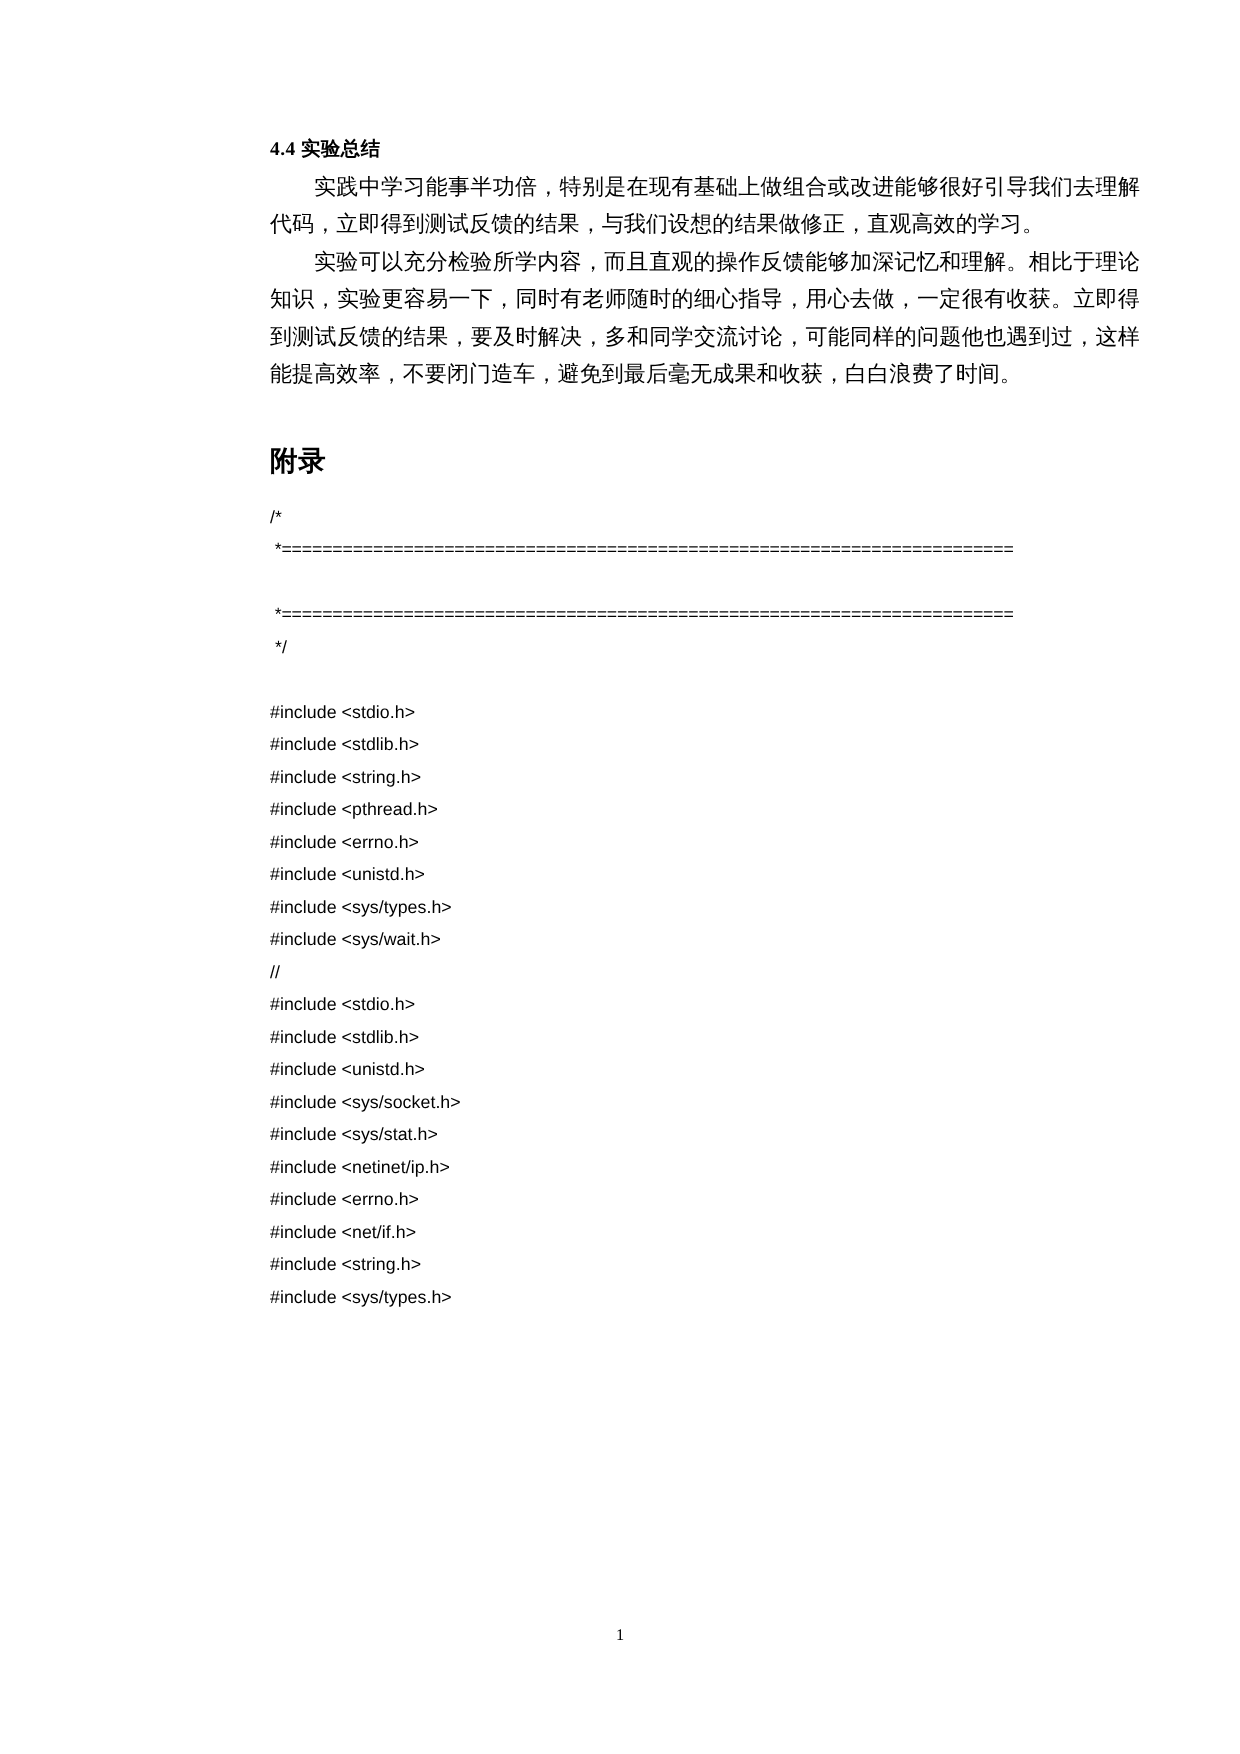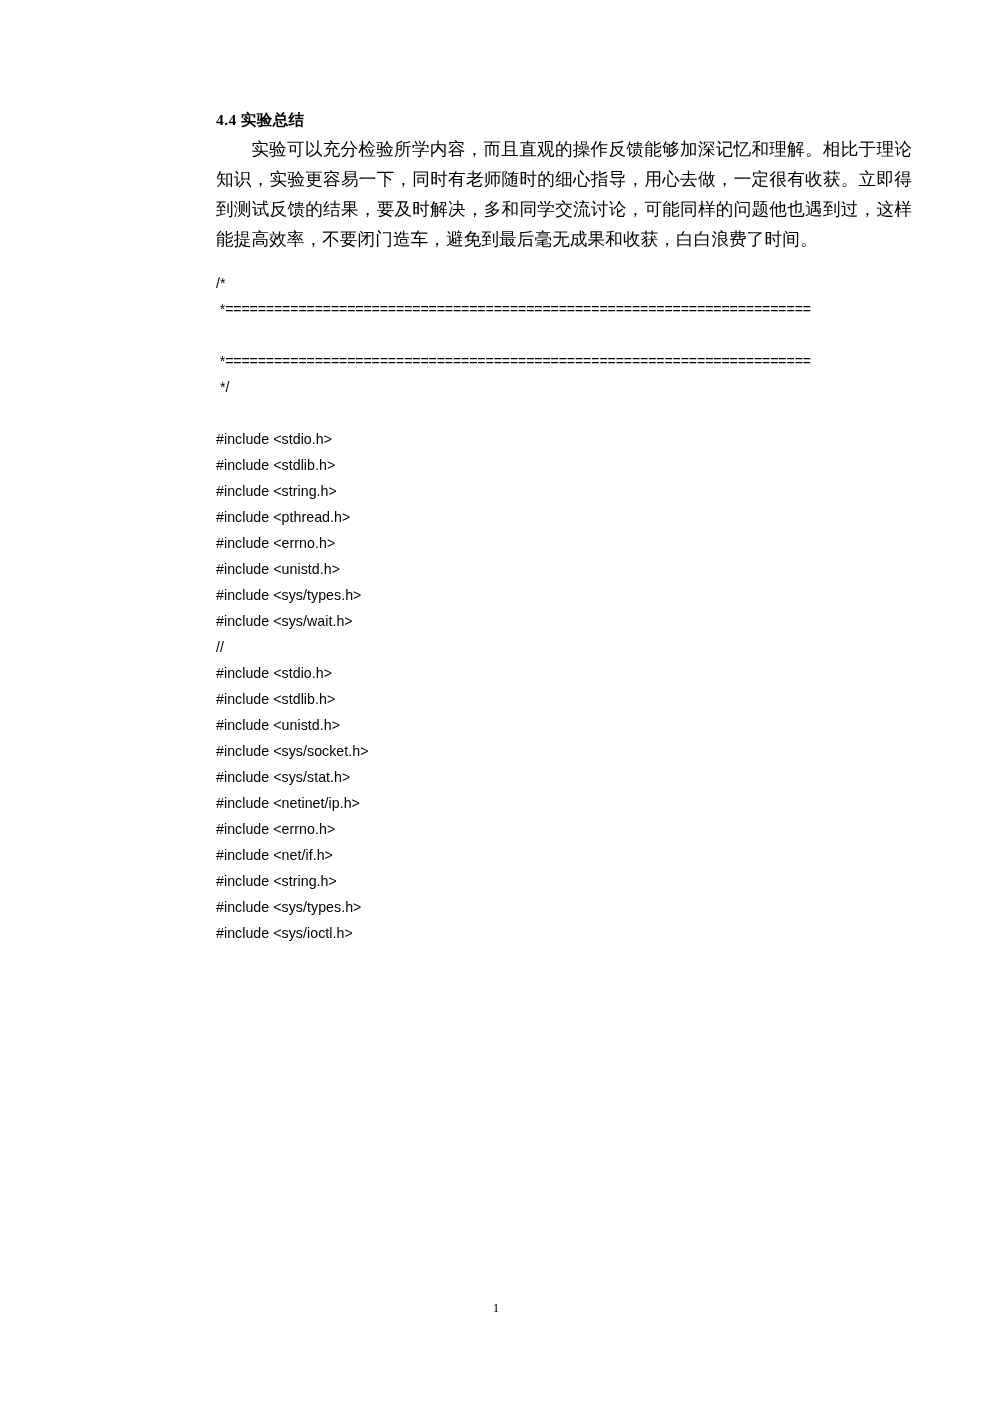--- a/index.html
+++ b/index.html
@@ -112,24 +112,26 @@
 </style>
 </head>
 <body>
 
 <div class="page">
 
   <div class="content">
 
     <h3 class="h-sub">4.4 实验总结</h3>
 
+    <p class="para">实践中学习能事半功倍，特别是在现有基础上做组合或改进能够很好引导我们去理解代码，立即得到测试反馈的结果，与我们设想的结果做修正，直观高效的学习。</p>
 
 
     <p class="para">实验可以充分检验所学内容，而且直观的操作反馈能够加深记忆和理解。相比于理论知识，实验更容易一下，同时有老师随时的细心指导，用心去做，一定很有收获。立即得到测试反馈的结果，要及时解决，多和同学交流讨论，可能同样的问题他也遇到过，这样能提高效率，不要闭门造车，避免到最后毫无成果和收获，白白浪费了时间。</p>
 
+    <h1 class="h-appendix">附录</h1>
 
 
     <div class="code-block">
         <div class="code-line">/*</div>
         <div class="code-line rule-line"> *========================================================================</div>
         <div class="code-line blank">&nbsp;</div>
         <div class="code-line rule-line"> *========================================================================</div>
         <div class="code-line"> */</div>
         <div class="code-line blank">&nbsp;</div>
         <div class="code-line">#include &lt;stdio.h&gt;</div>
@@ -144,20 +146,19 @@
         <div class="code-line">#include &lt;stdio.h&gt;</div>
         <div class="code-line">#include &lt;stdlib.h&gt;</div>
         <div class="code-line">#include &lt;unistd.h&gt;</div>
         <div class="code-line">#include &lt;sys/socket.h&gt;</div>
         <div class="code-line">#include &lt;sys/stat.h&gt;</div>
         <div class="code-line">#include &lt;netinet/ip.h&gt;</div>
         <div class="code-line">#include &lt;errno.h&gt;</div>
         <div class="code-line">#include &lt;net/if.h&gt;</div>
         <div class="code-line">#include &lt;string.h&gt;</div>
         <div class="code-line">#include &lt;sys/types.h&gt;</div>
-        <div class="code-line">#include &lt;sys/ioctl.h&gt;</div>
       </div>
 
   </div>
 
   <div class="page-footer">1</div>
 
 </div>
 
 </body></html>

